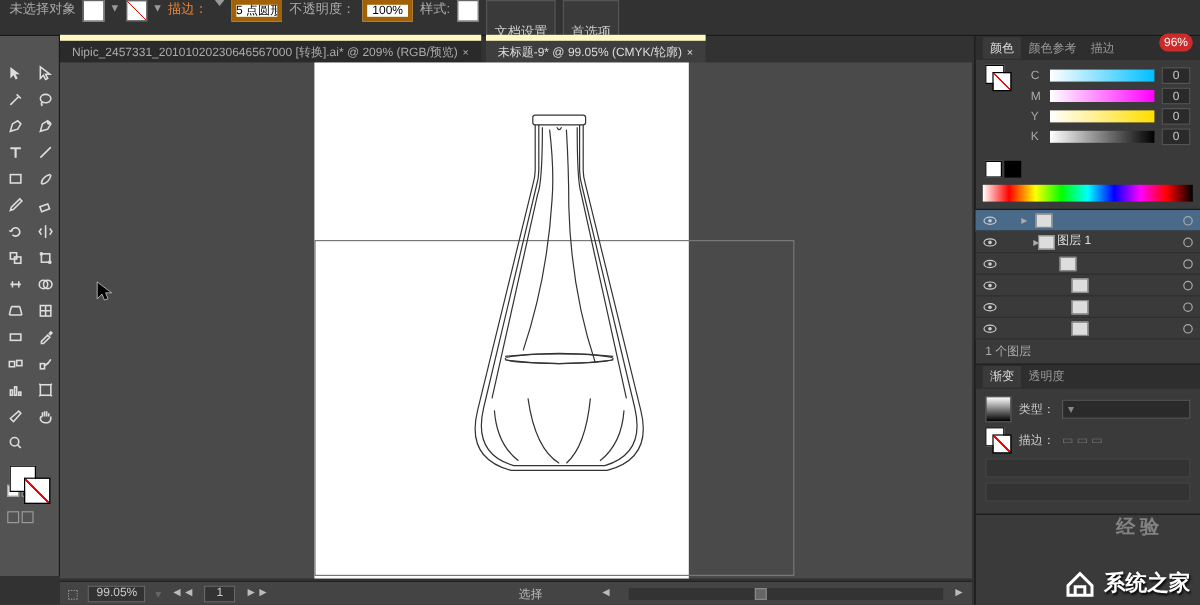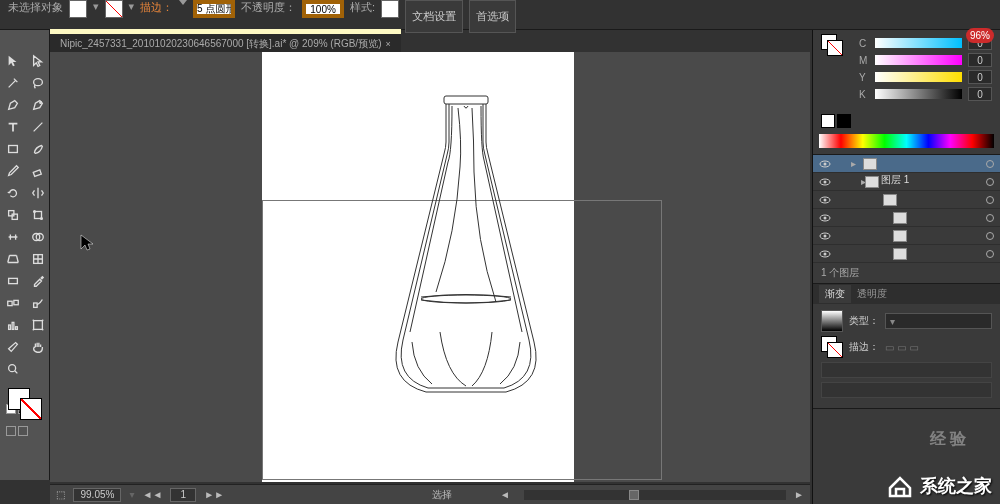--- a/index.html
+++ b/index.html
@@ -5,21 +5,21 @@
 * { margin: 0; padding: 0; box-sizing: border-box; font-family: "Microsoft YaHei", sans-serif; }
 body { width: 1000px; height: 504px; background: #323232; overflow: hidden; position: relative; }
 .topbar { height: 30px; background: #323232; border-bottom: 1px solid #1a1a1a; display: flex; align-items: flex-start; padding: 0 8px; color: #ccc; font-size: 11px; gap: 6px; }
 .topbar .label { color: #aaa; }
 .topbar .stroke-label { color: #e8853a; }
 .topbar .sw { width: 18px; height: 18px; border: 1px solid #666; background: #333; }
 .topbar .sw.white { background: #fff; }
 .topbar .sw.diag { background: linear-gradient(to top right, #fff 48%, #f00 48%, #f00 52%, #fff 52%); }
 .topbar input { width: 42px; height: 18px; background: #fff; border: 4px solid #a16207; font-size: 10px; text-align: center; }
 .topbar .dd { display: inline-flex; align-items: center; gap: 2px; }
-.topbar .btn { padding: 8px 6px; border: 1px solid #555; background: #3a3a3a; color: #ccc; font-size: 11px; }
+.topbar .btn { padding: 18px 6px; border: 1px solid #555; background: #3a3a3a; color: #ccc; font-size: 11px; }
 .arrow { width: 0; height: 0; border-left: 4px solid transparent; border-right: 4px solid transparent; border-top: 5px solid #999; display: inline-block; }
 
 .tabbar { height: 22px; background: #323232; display: flex; align-items: center; padding-left: 50px; gap: 4px; }
 .tab { padding: 3px 10px; font-size: 10px; color: #aaa; background: #2a2a2a; border-top: 5px solid #fef9c3; }
 .tab.active { background: #3e3e3e; color: #ddd; }
 .close-x { margin-left: 4px; font-size: 9px; }
 
 .toolbar { position: absolute; left: 0; top: 30px; width: 50px; height: 450px; background: #535353; border-right: 1px solid #1a1a1a; display: grid; grid-template-columns: 25px 25px; grid-auto-rows: 22px; padding-top: 20px; }
 .tool { display: flex; align-items: center; justify-content: center; color: #ddd; font-size: 13px; }
 .tool svg { width: 14px; height: 14px; fill: none; stroke: #ddd; stroke-width: 1.5; }
@@ -107,20 +107,21 @@
   <span class="label">不透明度：</span>
   <input value="100%" style="">
   <span class="label">样式:</span>
   <span class="sw white"></span>
   <span class="btn">文档设置</span>
   <span class="btn">首选项</span>
 </div>
 
 <div class="tabbar">
   <div class="tab"><span>Nipic_2457331_20101020230646567000 [转换].ai* @ 209% (RGB/预览)</span><span class="close-x">×</span></div>
+  <div class="tab active"><span>未标题-9* @ 99.05% (CMYK/轮廓)</span><span class="close-x">×</span></div>
 </div>
 
 <div class="toolbar">
   <div class="tool">
       <svg viewBox="0 0 16 16">
         <path d="M3 2l0 11 3-3 2 4 2-1-2-4 4 0z" fill="#ddd" stroke="none"></path>
       </svg>
     </div>
   <div class="tool">
       <svg viewBox="0 0 16 16">
@@ -334,20 +335,25 @@
   <div class="scroll">
       <div class="thumb"></div>
     </div>
   <span>►</span>
 </div>
 
 <div class="panels">
   <div class="notif">96%</div>
 
   <div class="panel">
+    <div class="panel-tabs">
+      <span class="ptab active">颜色</span>
+      <span class="ptab">颜色参考</span>
+      <span class="ptab">描边</span>
+    </div>
     <div style="display:flex">
       <div class="psw">
           <div class="a"></div>
           <div class="b"></div>
         </div>
       <div class="color-rows" style="flex:1">
         <div class="crow">
             <span class="ch">C</span>
             <div class="slider c"></div>
             <span class="val">0</span>

